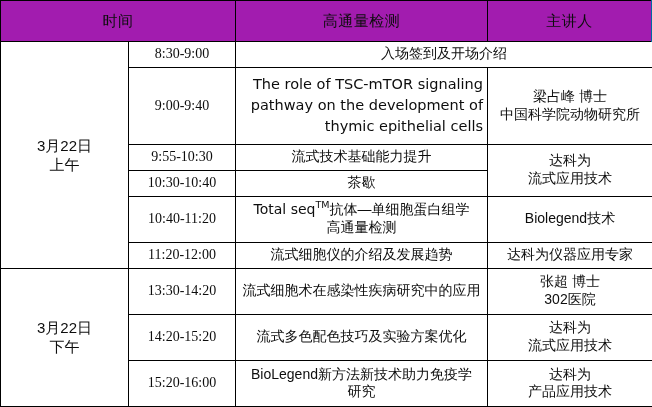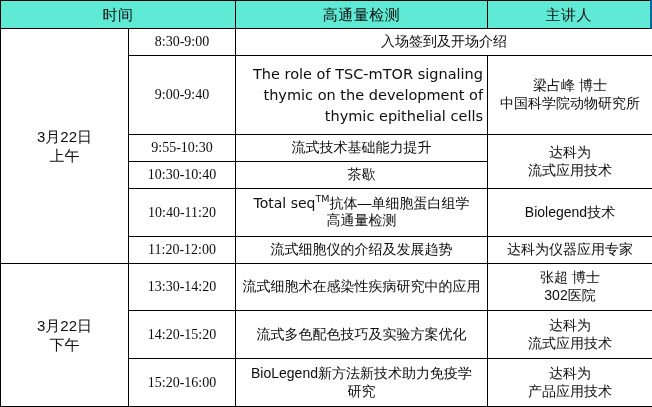--- a/index.html
+++ b/index.html
@@ -32,31 +32,31 @@
     box-sizing: border-box;
     padding: 2px 4px;
     text-align: center;
     vertical-align: middle;
     color: #0d0d0d;
     font-weight: normal;
     line-height: 1.28;
   }
   
   thead th {
-    background: #5eead4;
+    background: #a21caf;
     color: #ffffff;
     font-weight: bold;
     font-size: 15px;
     letter-spacing: 0.5px;
-    height: 28px;
+    height: 41px;
     border: 1px solid #2f7f96;
     border-top: 1px solid #000000;
   }
   thead th.hdr-time { border-left: 1px solid #000000; }
-  thead th.hdr-speaker { border-right: 6px solid #0369a1; }
+  thead th.hdr-speaker { border-right: 3px solid #0369a1; }
 
   
   col.c-date    { width: 128px; }
   col.c-time    { width: 107px; }
   col.c-content { width: 252px; }
   col.c-speaker { width: 165px; }
 
   
   td.date-cell {
     font-size: 15px;
@@ -118,21 +118,21 @@
           <span class="line">上午</span>
         </td>
         <td class="time-cell">8:30-9:00</td>
         <td class="content-cell" colspan="2">入场签到及开场介绍</td>
       </tr>
 
       <tr>
         <td class="time-cell">9:00-9:40</td>
         <td class="content-cell wide eng">
           <span class="line">The role of TSC-mTOR signaling</span>
-          <span class="line">thymic on the development of</span>
+          <span class="line">pathway on the development of</span>
           <span class="line">thymic epithelial cells</span>
         </td>
         <td class="speaker-cell">
           <span class="line">梁占峰 博士</span>
           <span class="line">中国科学院动物研究所</span>
         </td>
       </tr>
 
       <tr>
         <td class="time-cell">9:55-10:30</td>

